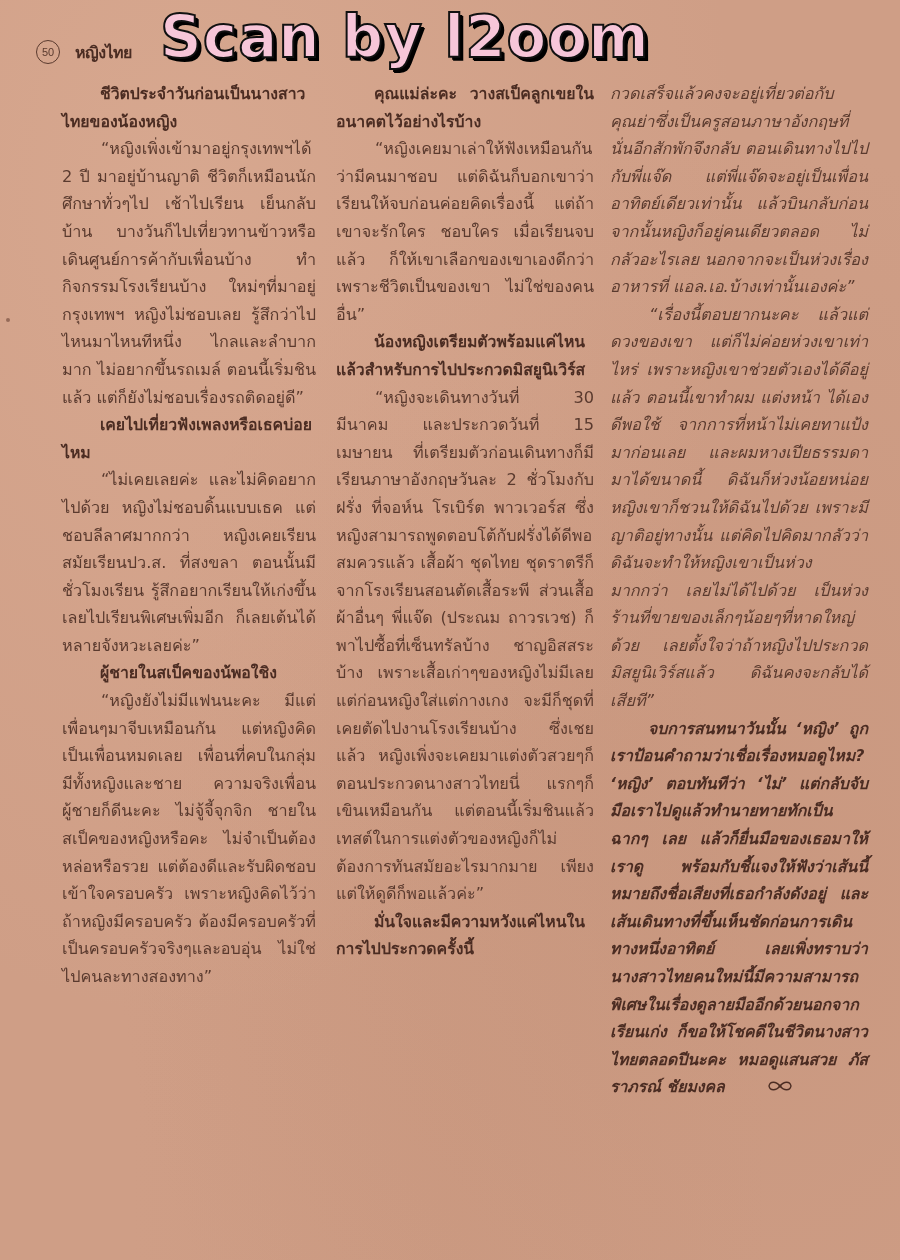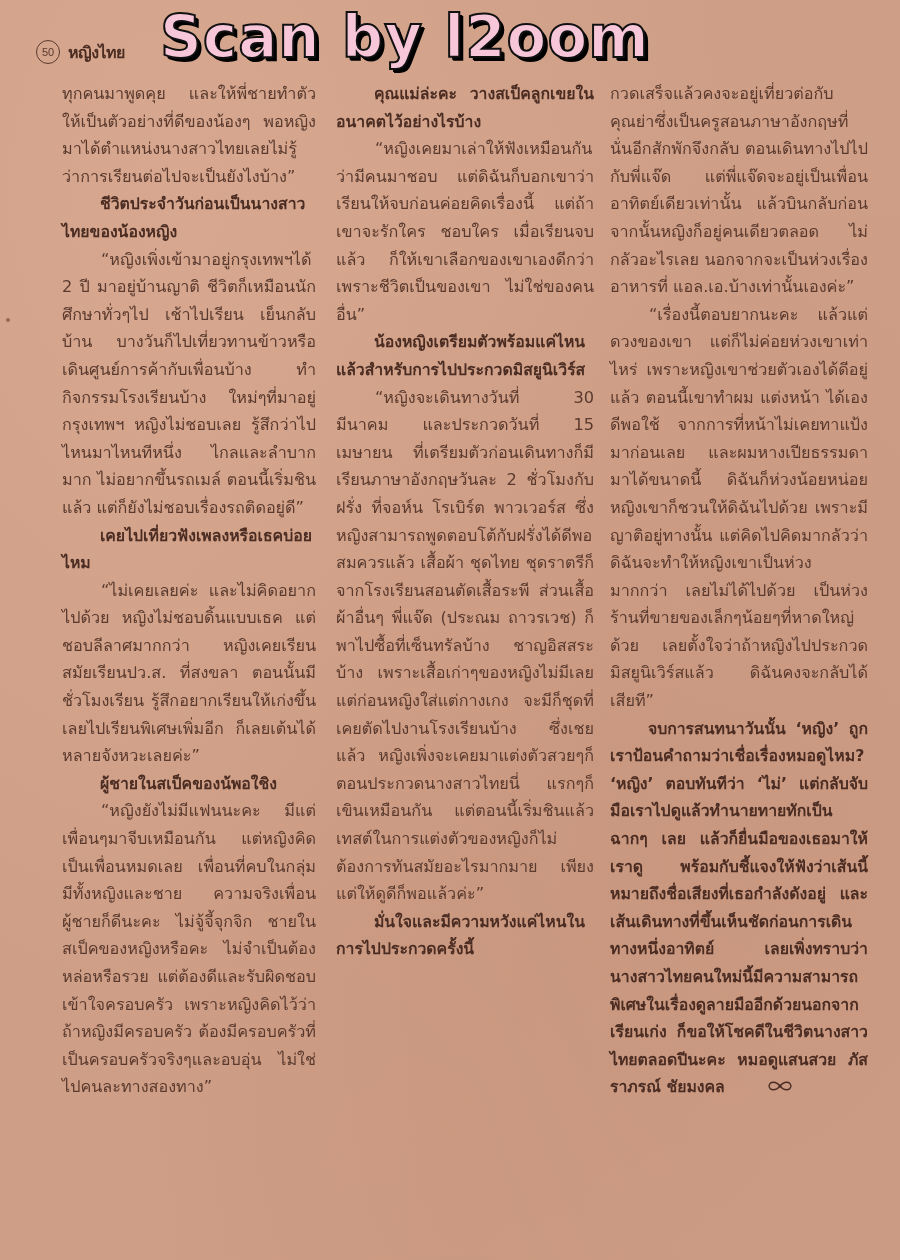--- a/index.html
+++ b/index.html
@@ -8,39 +8,39 @@
       background: #cf9e86;
       background-image:
         radial-gradient(ellipse at 20% 15%, rgba(230,185,160,0.35), transparent 55%),
         radial-gradient(ellipse at 80% 70%, rgba(190,140,115,0.35), transparent 60%),
         radial-gradient(ellipse at 50% 95%, rgba(200,150,125,0.4), transparent 50%);
       font-family: "DejaVu Sans", sans-serif;
       color: #5a3a2e;
       position: relative;
     }
     .page { position: absolute; left: 0; top: 0; width: 900px; height: 1260px; }
-    .header { position: absolute; left: 36px; top: 36px; height: 32px; display: flex; align-items: center; gap: 8px; }
+    .header { position: absolute; left: 36px; top: 36px; height: 32px; display: flex; align-items: center; gap: 15px; }
     .page-num {
       width: 22px; height: 22px; border: 1.5px solid #5a3a2e; border-radius: 50%;
       font-size: 11px; display: flex; align-items: center; justify-content: center;
       font-family: "Liberation Sans", sans-serif; color: #5a3a2e;
     }
     .mag-logo { font-weight: bold; font-size: 16px; color: #4a2c22; letter-spacing: -0.5px; font-family: "DejaVu Sans", sans-serif; }
     .watermark {
       position: absolute; left: 160px; top: 8px;
       font-family: "DejaVu Sans", sans-serif; font-weight: bold;
       font-size: 58px; color: #f7c6d9; letter-spacing: 1px;
       -webkit-text-stroke: 2px #111;
       text-shadow: 3px 3px 0 #000, 4px 4px 0 #000;
       line-height: 1;
     }
     .columns { position: absolute; top: 80px; left: 62px; display: flex; }
     .col { width: 254px; margin-right: 20px; font-size: 16.2px; line-height: 27.6px; text-align: justify; }
     .col:nth-child(2) { width: 258px; margin-right: 16px; }
-    .col:nth-child(3) { width: 258px; margin-right: 8px; }
+    .col:nth-child(3) { width: 258px; margin-right: 8px; font-style: italic; }
     .para { margin: 0; text-indent: 2.4em; }
     .para.cont { text-indent: 0; }
     .q { font-weight: bold; color: #4b2c22; margin: 0; text-indent: 2.4em; font-size: 15.8px; }
     .ornament { display: inline-block; font-size: 15px; color: #4b2c22; margin-left: 4px; }
     .speck { position: absolute; width: 4px; height: 4px; border-radius: 50%; background: #6a4535; opacity: 0.6; }
   </style>
 </head>
 <body>
 
 <div class="page">
@@ -48,21 +48,20 @@
   <div class="header">
     <div class="page-num">50</div>
     <div class="mag-logo">หญิงไทย</div>
   </div>
 
   <div class="watermark">Scan by l2oom</div>
 
   <div class="columns">
 
     <div class="col">
-      <p class="para cont">ทุกคนมาพูดคุย และให้พี่ชายทำตัวให้เป็นตัวอย่างที่ดีของน้องๆ พอหญิงมาได้ตำแหน่งนางสาวไทยเลยไม่รู้ว่าการเรียนต่อไปจะเป็นยังไงบ้าง”</p>
       <p class="q">ชีวิตประจำวันก่อนเป็นนางสาวไทยของน้องหญิง</p>
       <p class="para">“หญิงเพิ่งเข้ามาอยู่กรุงเทพฯได้ 2 ปี มาอยู่บ้านญาติ ชีวิตก็เหมือนนักศึกษาทั่วๆไป เช้าไปเรียน เย็นกลับบ้าน บางวันก็ไปเที่ยวทานข้าวหรือเดินศูนย์การค้ากับเพื่อนบ้าง ทำกิจกรรมโรงเรียนบ้าง ใหม่ๆที่มาอยู่กรุงเทพฯ หญิงไม่ชอบเลย รู้สึกว่าไปไหนมาไหนทีหนึ่ง ไกลและลำบากมาก ไม่อยากขึ้นรถเมล์ ตอนนี้เริ่มชินแล้ว แต่ก็ยังไม่ชอบเรื่องรถติดอยู่ดี”</p>
       <p class="q">เคยไปเที่ยวฟังเพลงหรือเธคบ่อยไหม</p>
       <p class="para">“ไม่เคยเลยค่ะ และไม่คิดอยากไปด้วย หญิงไม่ชอบดิ้นแบบเธค แต่ชอบลีลาศมากกว่า หญิงเคยเรียนสมัยเรียนปว.ส. ที่สงขลา ตอนนั้นมีชั่วโมงเรียน รู้สึกอยากเรียนให้เก่งขึ้น เลยไปเรียนพิเศษเพิ่มอีก ก็เลยเต้นได้หลายจังหวะเลยค่ะ”</p>
       <p class="q">ผู้ชายในสเป็คของน้พอใชิง</p>
       <p class="para">“หญิงยังไม่มีแฟนนะคะ มีแต่เพื่อนๆมาจีบเหมือนกัน แต่หญิงคิดเป็นเพื่อนหมดเลย เพื่อนที่คบในกลุ่มมีทั้งหญิงและชาย ความจริงเพื่อนผู้ชายก็ดีนะคะ ไม่จู้จี้จุกจิก ชายในสเป็คของหญิงหรือคะ ไม่จำเป็นต้องหล่อหรือรวย แต่ต้องดีและรับผิดชอบเข้าใจครอบครัว เพราะหญิงคิดไว้ว่าถ้าหญิงมีครอบครัว ต้องมีครอบครัวที่เป็นครอบครัวจริงๆและอบอุ่น ไม่ใช่ไปคนละทางสองทาง”</p>
     </div>
 
     <div class="col">
       <p class="q">คุณแม่ล่ะคะ วางสเป็คลูกเขยในอนาคตไว้อย่างไรบ้าง</p>

